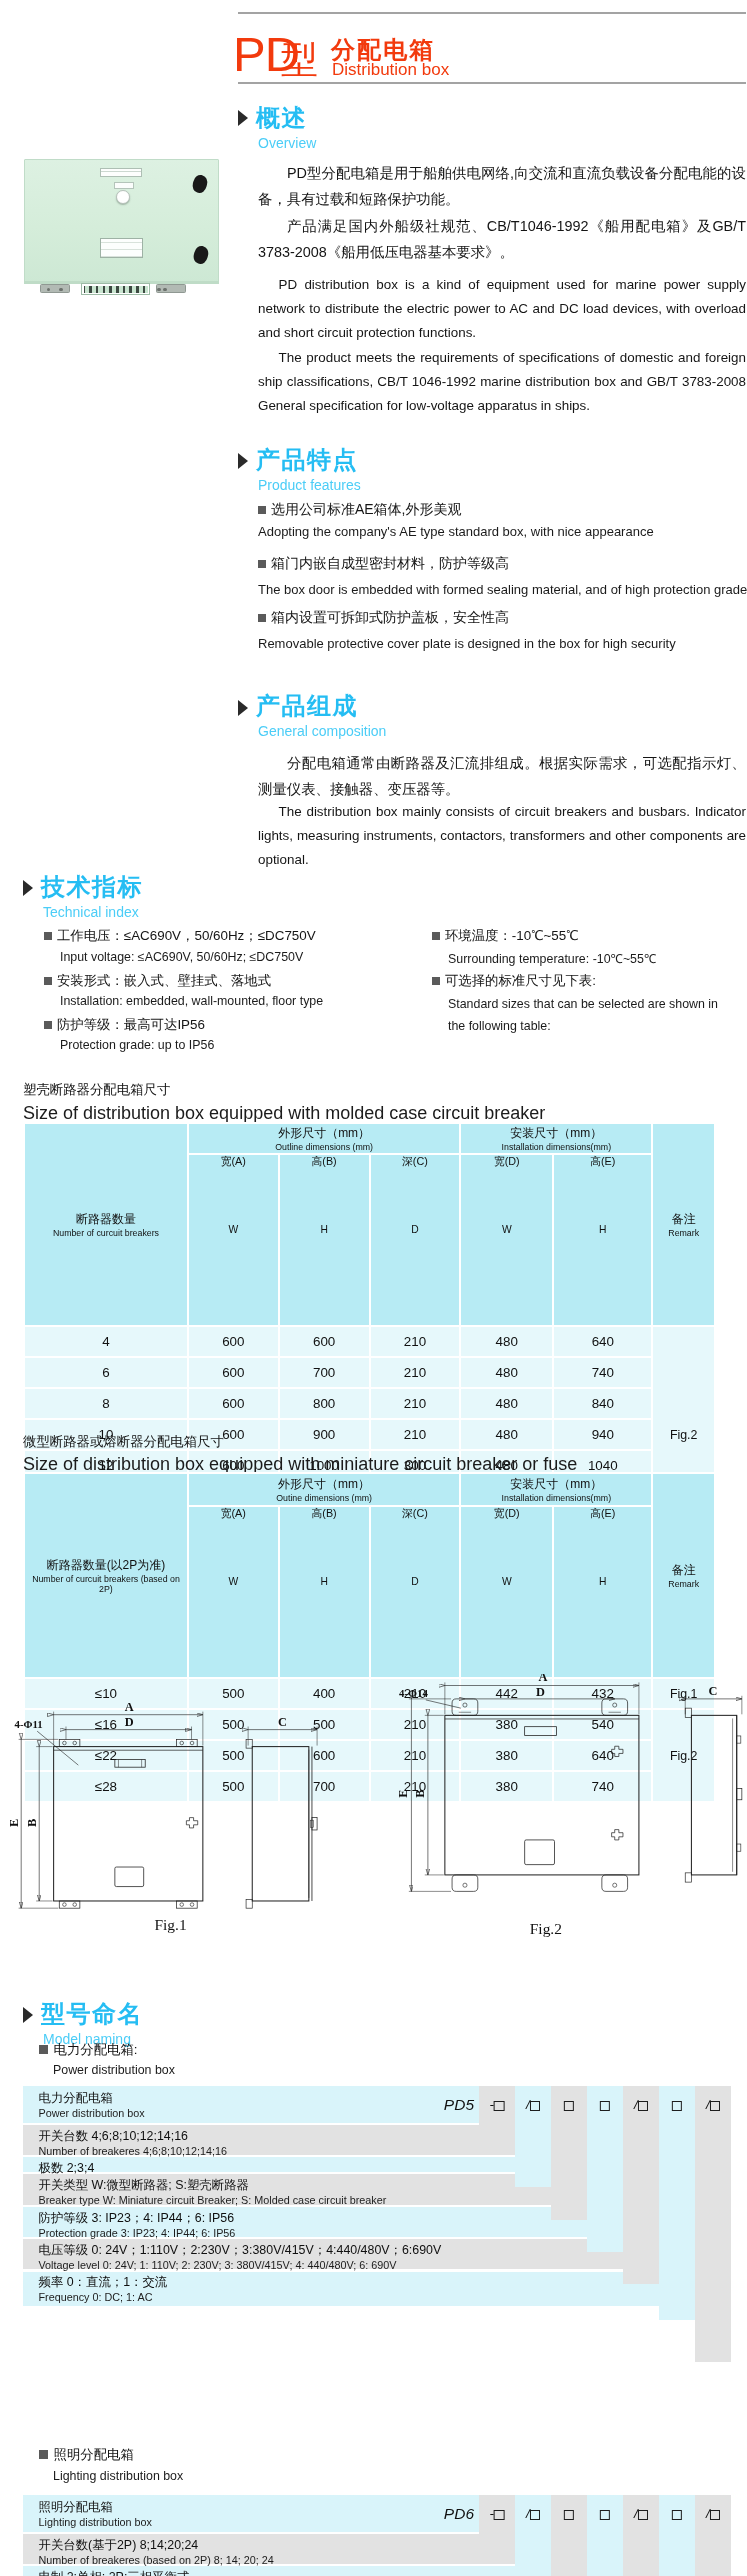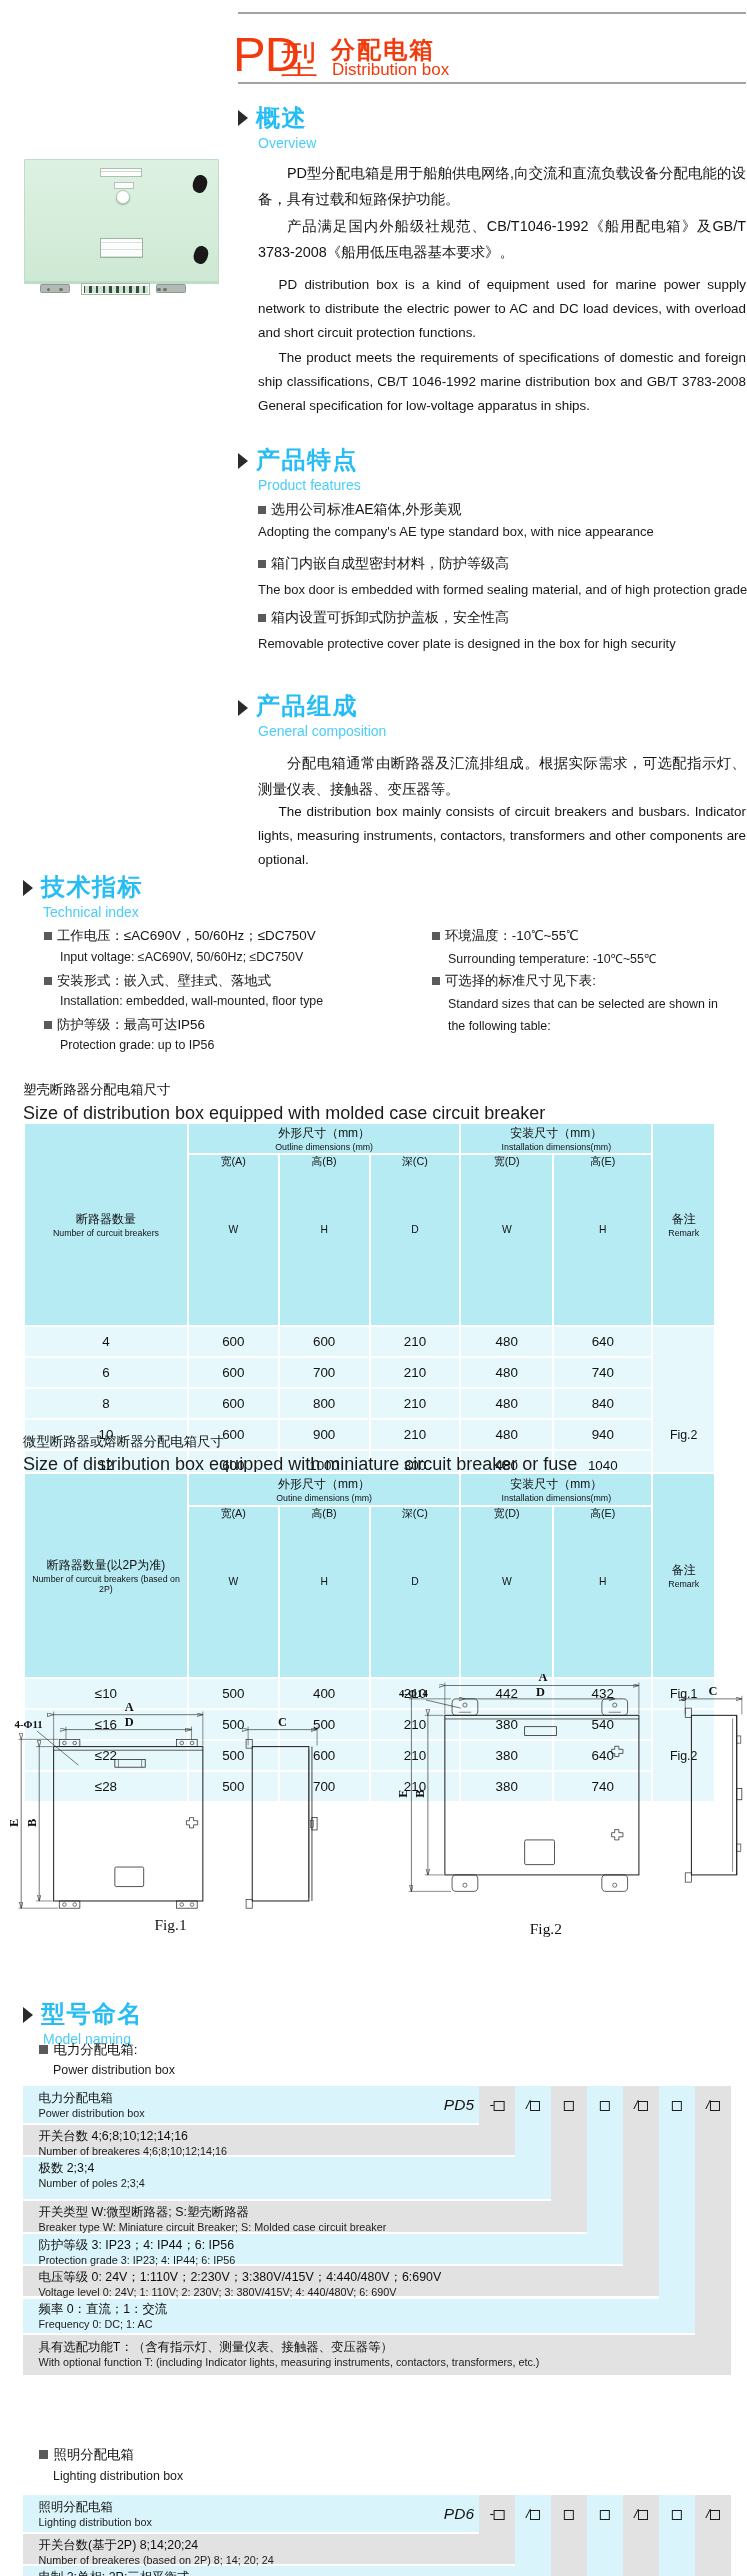--- a/index.html
+++ b/index.html
@@ -49,21 +49,21 @@
   td.rm { background:#e6f8fb; font-size:12.4px; }
 
   
   .mdiag { position:absolute; left:23px; width:708px; }
   .mrow { position:relative; padding:2.6px 0 0 15.5px; margin-bottom:2.1px; overflow:visible; }
   .mrow .cn { font-size:12.4px; color:#101010; white-space:nowrap; }
   .mrow .en { font-size:10.8px; color:#1d1d1d; white-space:nowrap; }
   .cy { background:#d9f4fa; } .gy { background:#e2e2e2; }
   .r1 { height:37px; width:456px;  padding-top:4.1px; }
   .r2 { height:30px; width:492px; }
-  .r3 { height:42px; width:528px; }
+  .r3 { height:15px; width:528px; }
   .r4 { height:31px; width:564px; }
   .r5 { height:30px; width:600px; }
   .r6 { height:30px; width:636px; }
   .r7 { height:34px; width:672px; }
   .r8 { height:40px; width:708px; padding-top:4.6px; }
   .strip { position:absolute; top:0; width:36px; z-index:1; }
   .s1 { left:456px;  height:69px; } .s2 { left:492px;  height:101px; }
   .s3 { left:528px; height:134px; } .s4 { left:564px; height:166px; }
   .s5 { left:600px; height:198px; } .s6 { left:636px; height:234px; }
   .s7 { left:672px; height:276px; }
@@ -527,24 +527,20 @@
       <div class="en">Protection grade  3: IP23; 4: IP44; 6: IP56</div>
     </div>
   <div class="mrow gy r6">
       <div class="cn">电压等级  0: 24V；1:110V；2:230V；3:380V/415V；4:440/480V；6:690V</div>
       <div class="en">Voltage level  0: 24V; 1: 110V; 2: 230V; 3: 380V/415V; 4: 440/480V; 6: 690V</div>
     </div>
   <div class="mrow cy r7">
       <div class="cn">频率  0：直流；1：交流</div>
       <div class="en">Frequency  0: DC; 1: AC</div>
     </div>
-  <div class="mrow gy r8">
-      <div class="cn">具有选配功能T：（含有指示灯、测量仪表、接触器、变压器等）</div>
-      <div class="en">With optional function T: (including Indicator lights, measuring instruments, contactors, transformers, etc.)</div>
-    </div>
   <div class="codeline">
     <span class="pdcode">PD5</span>
     <span class="sym" style="left:474px"><span>-</span><span class="cbox"></span></span>
     <span class="sym" style="left:510px"><span>/</span><span class="cbox"></span></span>
     <span class="sym" style="left:546px"><span></span><span class="cbox"></span></span>
     <span class="sym" style="left:582px"><span></span><span class="cbox"></span></span>
     <span class="sym" style="left:618px"><span>/</span><span class="cbox"></span></span>
     <span class="sym" style="left:654px"><span></span><span class="cbox"></span></span>
     <span class="sym" style="left:690px"><span>/</span><span class="cbox"></span></span>
   </div>

